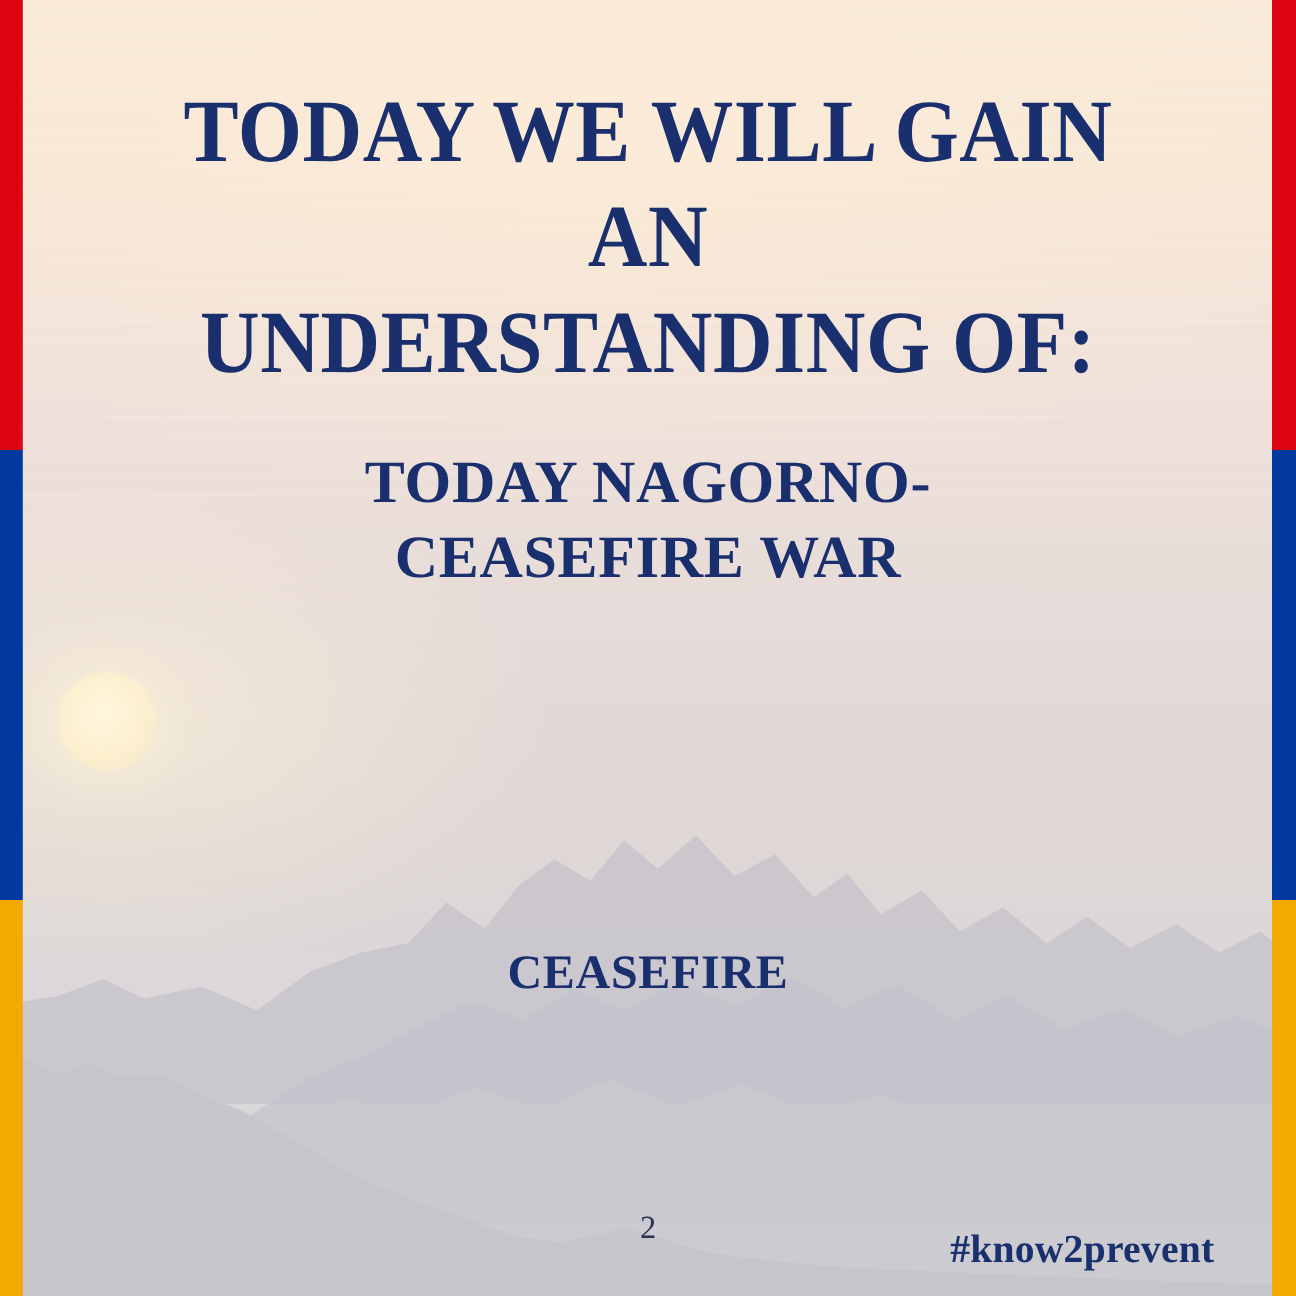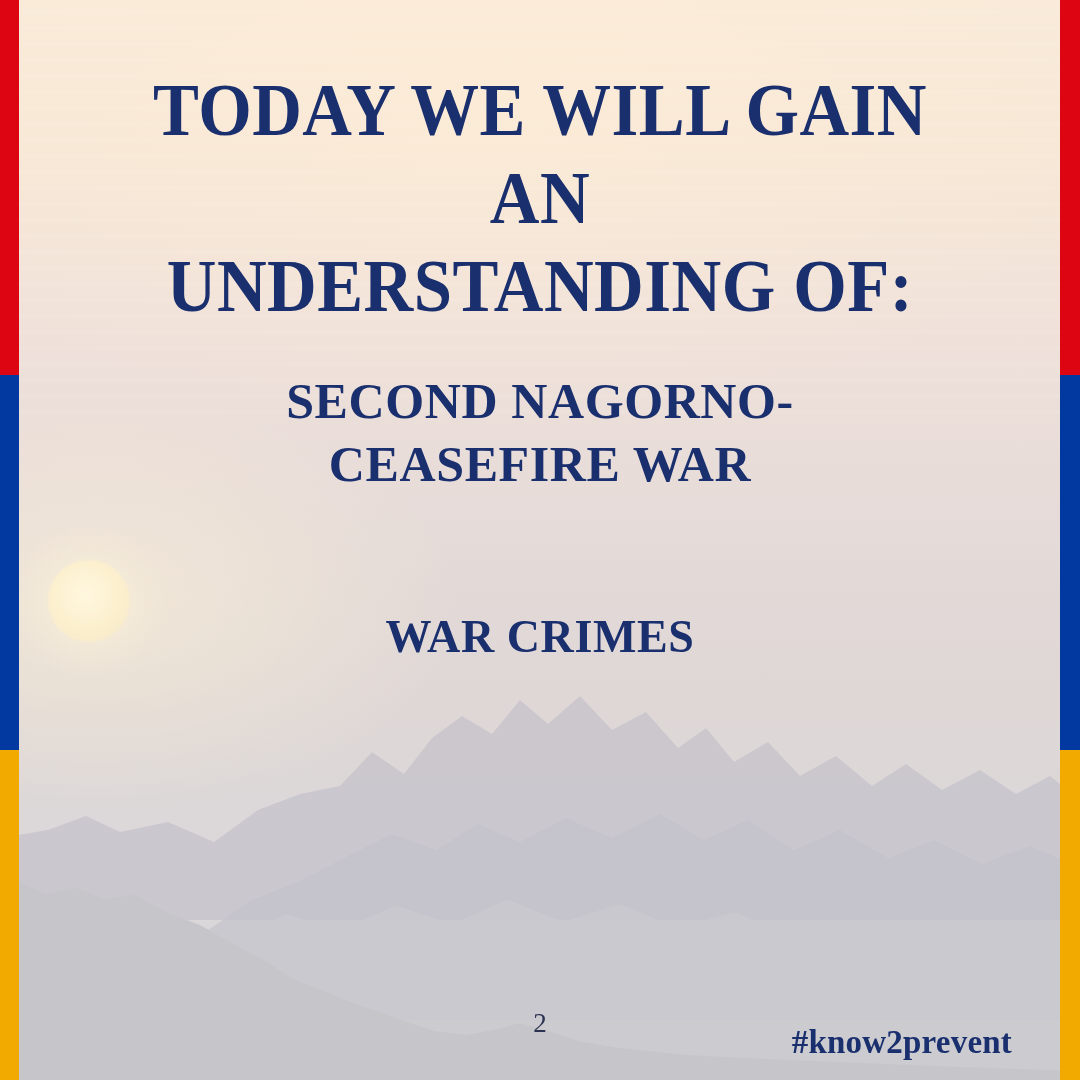--- a/index.html
+++ b/index.html
@@ -229,27 +229,27 @@
   </div>
 
   <div class="content">
 
     <div class="slide-title">
       <div>TODAY WE WILL GAIN AN</div>
       <div>UNDERSTANDING OF:</div>
     </div>
 
     <div class="topic topic-1">
-      <div>SECOND NAGORNO-</div>
+      <div>TODAY NAGORNO-</div>
       <div>CEASEFIRE WAR</div>
     </div>
 
-    <div class="topic topic-2">
-      <div>WAR CRIMES</div>
+
+    <div class="topic topic-3">
+      <div>CEASEFIRE</div>
     </div>
-
 
     <div class="page-number">2</div>
 
     <div class="hashtag">#know2prevent</div>
 
   </div>
 </div>
 
 </body></html>

